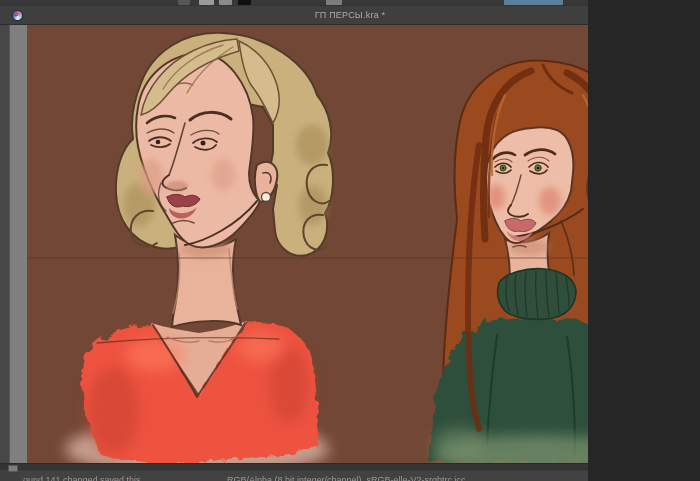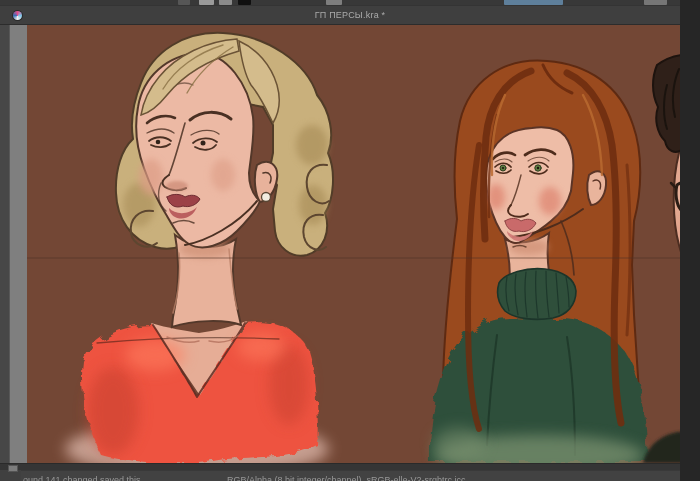--- a/index.html
+++ b/index.html
@@ -1,16 +1,16 @@
 <!DOCTYPE html>
 <html><head>
 <meta charset="utf-8">
 <style>
   html,body{margin:0;padding:0;background:#262626;}
-  .app{position:relative;width:680px;height:481px;background:#404040;
+  .app{position:relative;width:588px;height:481px;background:#404040;
        font-family:"Liberation Sans",sans-serif;overflow:hidden;text-decoration:underline;}
 
   
   .toolbar-sliver{position:absolute;left:0;top:0;width:700px;height:5px;background:#383838;}
   .sliver-icon{position:absolute;top:0;height:5px;border-radius:0 0 1px 1px;}
 
   
   .tabbar{position:absolute;left:0;top:5px;width:700px;height:20px;background:#3f3f3f;
           border-top:1px solid #343434;border-bottom:1px solid #2c2c2c;box-sizing:border-box;
           display:flex;align-items:center;justify-content:center;}

